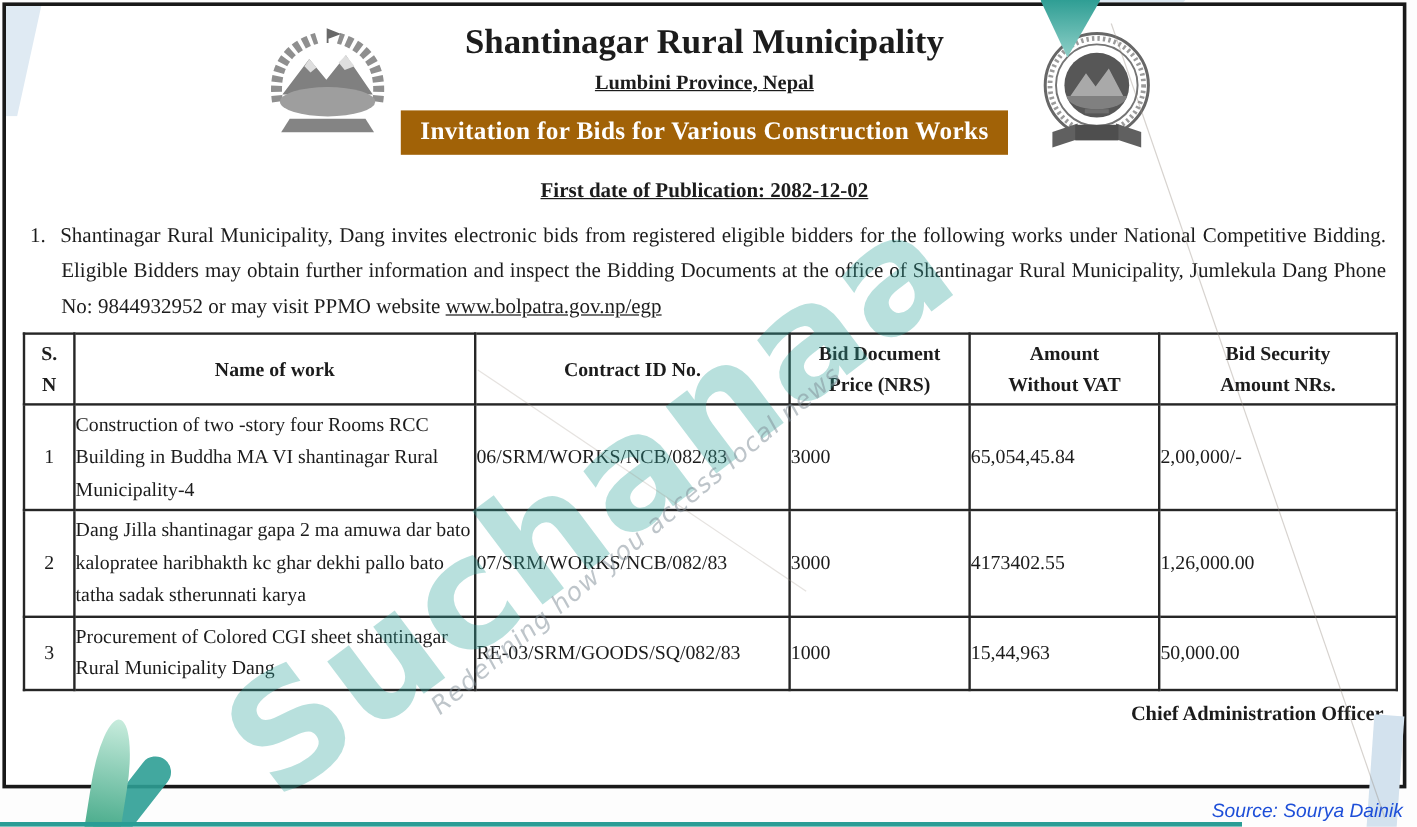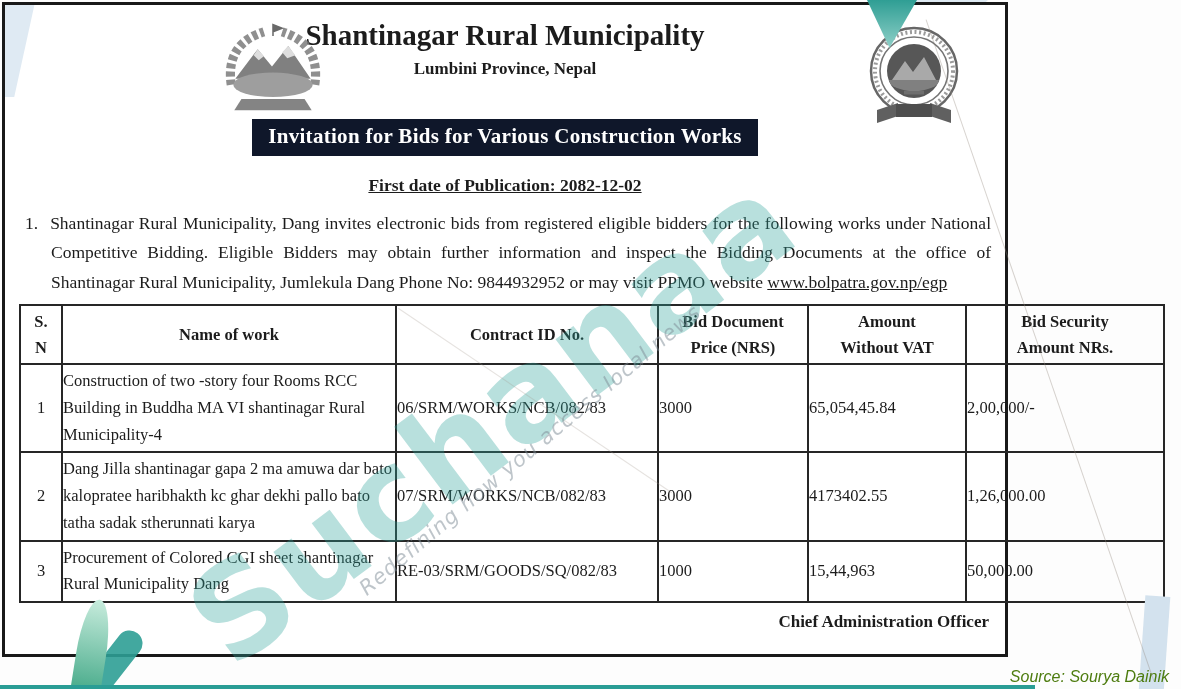--- a/index.html
+++ b/index.html
@@ -23,36 +23,36 @@
   .deco-bl-leaf { left:76px; bottom:-22px; width:30px; height:112px;
              background:linear-gradient(180deg,#c8ecdd,#2e9e7a);
              border-radius:50% 50% 14% 14%; transform:rotate(9deg); z-index:2; }
   .deco-bottom-line { left:0; bottom:0; width:1035px; height:4px; background:#2a9d95; z-index:3; }
   .crease-1 { left:690px; top:350px; width:700px; height:1px;
               background:rgba(150,140,128,.38); transform:rotate(71deg); z-index:6; }
   .crease-2 { left:370px; top:400px; width:330px; height:1px;
               background:rgba(160,150,140,.28); transform:rotate(34deg); z-index:6; }
 
   
-  .doc { position:absolute; left:2px; top:2px; width:1006px; height:655px;
+  .doc { position:absolute; left:2px; top:2px; width:1170px; height:655px;
          background:#ffffff; border:3px solid #191919; z-index:1; padding:6px 14px 0 14px; }
 
   .hdr { position:relative; text-align:center; }
   .hdr-title   { font-size:29px; font-weight:bold; margin-top:8px; }
   .hdr-office  { font-size:24px; font-weight:bold; margin-top:7px; }
   .hdr-addr    { font-size:17px; font-weight:bold; margin-top:6px; }
-  .hdr-prov    { font-size:17px; font-weight:bold; margin-top:7px; }
+  .hdr-prov    { font-size:17px; font-weight:bold; margin-top:7px;text-decoration:underline; }
 
   .logo { position:absolute; filter:grayscale(1) blur(.3px); opacity:.85; }
   .logo-left  { left:198px; top:2px; }
   .logo-right { left:848px; top:6px; }
 
   .banner-row { text-align:center; margin-top:13px; }
-  .banner { display:inline-block; background:#0f172a; color:#fff; font-weight:bold;
-            font-size:21px; padding:5px 16px 7px 16px; letter-spacing:.3px;margin-top:27px; }
+  .banner { display:inline-block; background:#a16207; color:#fff; font-weight:bold;
+            font-size:21px; padding:5px 16px 7px 16px; letter-spacing:.3px; }
   .pubdate-row { text-align:center; margin-top:19px; }
   .pubdate { font-size:17.5px; font-weight:bold; text-decoration:underline; }
 
   .para { margin-top:13px; font-size:17.5px; line-height:1.68; text-align:justify;
           padding-left:32px; text-indent:-26px; }
   .para .num { padding-right:12px; }
   .para .link { text-decoration:underline; }
 
   .list-heading { margin-top:8px; font-size:18px; font-weight:bold; text-decoration:underline; }
 
@@ -63,21 +63,21 @@
   .works td { font-size:16.5px; vertical-align:middle; padding:3px 0; line-height:1.62; }
   .works td.c-sn { text-align:center; vertical-align:middle; }
   .works thead tr { height:55px; }
   .works tbody tr:nth-child(1) { height:82px; }
   .works tbody tr:nth-child(2) { height:81px; }
   .works tbody tr:nth-child(3) { height:60px; }
 
   .signature { text-align:right; font-size:17px; font-weight:bold; margin-top:9px; padding-right:2px; }
 
   .source { position:absolute; right:12px; bottom:3px; font-family:"Liberation Sans", sans-serif;
-            font-style:italic; font-size:16px; color:#4d7c0f; z-index:4; }
+            font-style:italic; font-size:16px; color:#1d4ed8; z-index:4; }
 
   
   .wm-word { position:absolute; left:135px; top:350px; width:700px; text-align:center;
              transform:rotate(-37deg); font-family:"DejaVu Sans", sans-serif; font-weight:bold;
              font-size:128px; letter-spacing:2px; color:rgba(47,163,154,.34);
              z-index:5; pointer-events:none; }
   .wm-tag  { position:absolute; left:300px; top:438px; width:460px; text-align:center;
              transform:rotate(-40deg); font-family:"DejaVu Sans", sans-serif; font-style:italic;
              font-size:21px; letter-spacing:1px; color:rgba(125,140,150,.5);
              z-index:5; pointer-events:none; }

